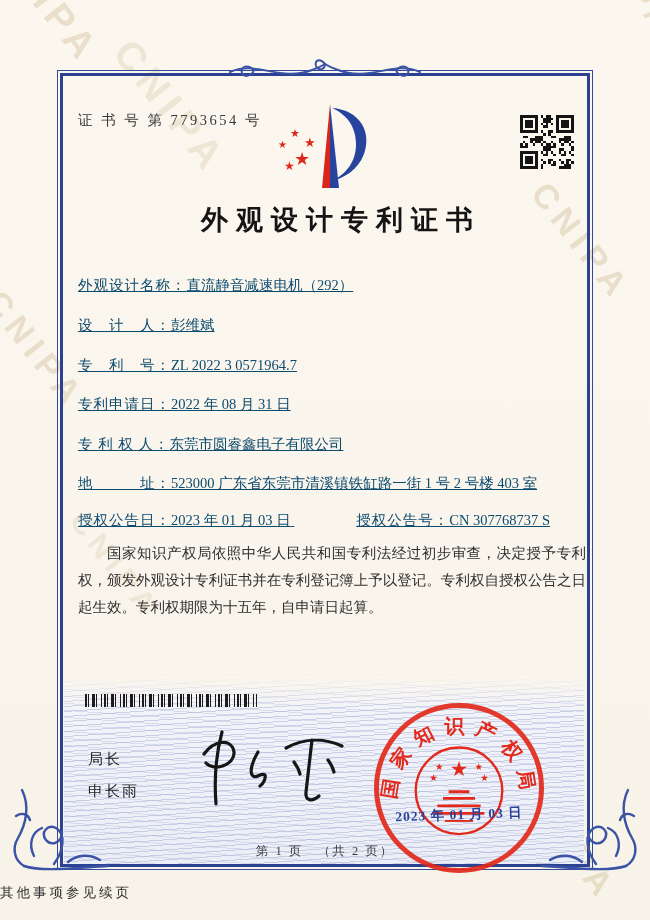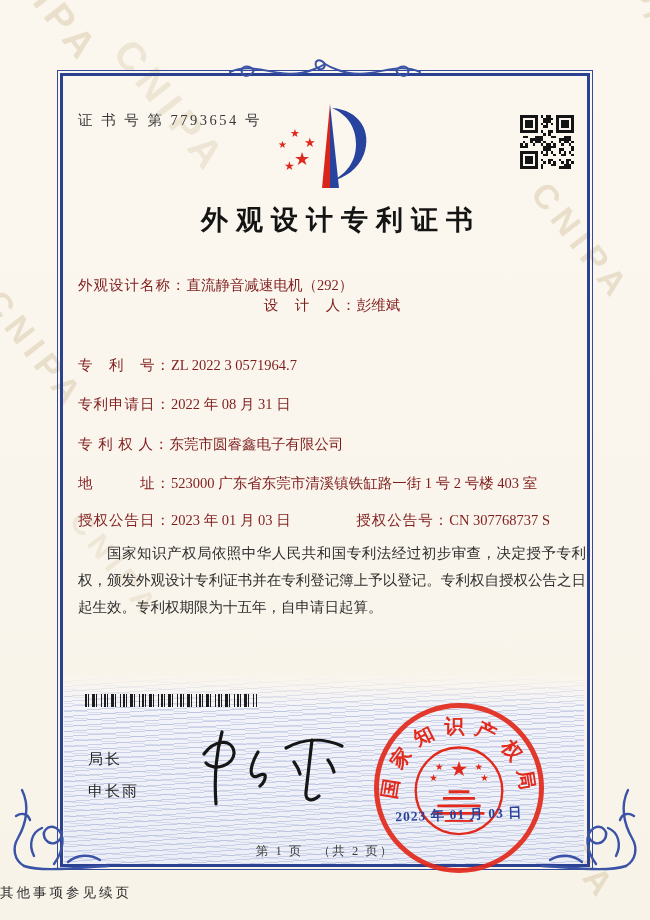--- a/index.html
+++ b/index.html
@@ -25,22 +25,22 @@
           repeating-linear-gradient(184deg,rgba(160,172,212,.32) 0 1px,rgba(255,255,255,0) 1px 7px),
           linear-gradient(180deg,#f4f5fa,#eceef7);}
   .band-fade{position:absolute;left:0;top:0;width:100%;height:34px;
         background:linear-gradient(180deg,#faf5ec,rgba(250,245,236,0));}
 
   .certno{left:78px;top:111px;font-size:14.5px;letter-spacing:2.5px;color:#3a3a3a;}
 
   .title{left:0;top:202px;width:100%;text-align:center;font-size:27px;font-weight:700;
          letter-spacing:8px;color:#141414;padding-left:16px;}
 
-  .field-row{position:absolute;left:78px;right:64px;font-size:14.5px;color:#7f1d1d;
-             white-space:nowrap;}
+  .field-row{position:absolute;left:78px;right:64px;font-size:14.5px;color:#0c4a6e;
+             white-space:nowrap;text-decoration:underline;}
   .flabel{letter-spacing:1px;}
   .fgroup2{margin-left:62px;}
 
   .body-text{position:absolute;left:78px;right:64px;top:540px;font-size:14.5px;
              line-height:27px;color:#2e2e2e;text-align:justify;}
   .body-text p{margin:0;text-indent:2em;}
 
   .barcode{left:85px;top:694px;width:172px;height:13px;
            background:repeating-linear-gradient(90deg,
              #1c1c1c 0 2px,transparent 2px 3px,#1c1c1c 3px 4px,transparent 4px 7px,
@@ -319,21 +319,21 @@
       <rect x="20" y="13" width="1" height="1" fill="#141414"></rect>
       <rect x="20" y="15" width="1" height="1" fill="#141414"></rect>
       <rect x="20" y="18" width="1" height="1" fill="#141414"></rect>
     </svg></div>
 
 <div class="abs title">外观设计专利证书</div>
 
 <div class="field-row" style="top:276px;">
   <span class="flabel">外观设计名称：</span><span>直流静音减速电机（292）</span>
 </div>
-<div class="field-row" style="top:296px;text-align:center;">
+<div class="field-row" style="top:316px;">
   <span class="flabel">设　计　人：</span><span>彭维斌</span>
 </div>
 <div class="field-row" style="top:356px;">
   <span class="flabel">专　利　号：</span><span>ZL 2022 3 0571964.7</span>
 </div>
 <div class="field-row" style="top:395px;">
   <span class="flabel">专利申请日：</span><span>2022 年 08 月 31 日</span>
 </div>
 <div class="field-row" style="top:435px;">
   <span class="flabel">专 利 权 人：</span><span>东莞市圆睿鑫电子有限公司</span>

